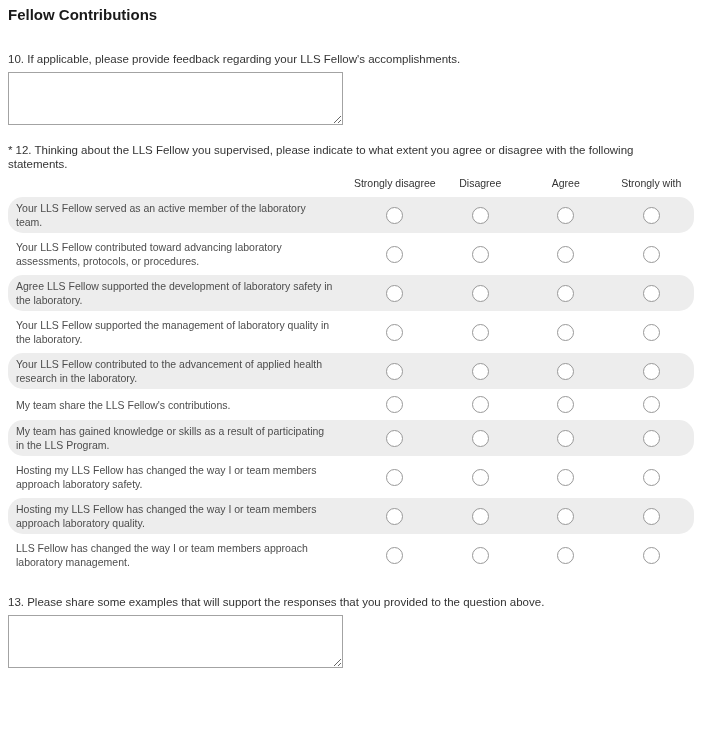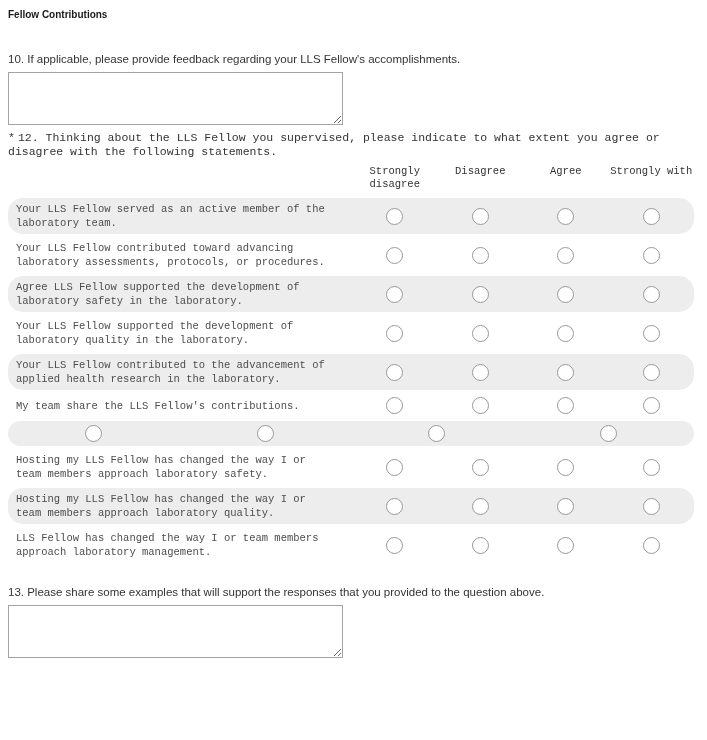--- a/index.html
+++ b/index.html
@@ -11,35 +11,35 @@
   }
   .page {
     width: 707px;
     height: 740px;
     box-sizing: border-box;
     padding: 8px 13px 10px 8px;
     overflow: hidden;
     background: #ffffff;
   }
   .page-title {
-    font-size: 10px;
+    font-size: 15px;
     font-weight: bold;
     color: #1a1a1a;
     line-height: 14px;
   }
   .question { margin-top: 0; }
   .q-label {
     font-size: 11.5px;
     color: #333333;
     line-height: 14px;
   }
   .req-marker { margin-right: 3px; }
   .q10 { margin-top: 30px; }
   .q11 { margin-top: 24px; }
-  .q12 { margin-top: 6px; font-family: Liberation Mono, monospace; }
+  .q12 { margin-top: 18px; }
   .q13 { margin-top: 22px; }
   textarea.answer-box {
     display: block;
     margin-top: 6px;
     width: 335px;
     height: 53px;
     box-sizing: border-box;
     border: 1px solid #a3a3a3;
     background: #ffffff;
     resize: both;
@@ -165,21 +165,21 @@
               <span class="radio"></span>
             </div>
             <div class="mcol">
               <span class="radio"></span>
             </div>
             <div class="mcol">
               <span class="radio"></span>
             </div>
           </div>
           <div class="mrow">
-            <div class="mlabel">Your LLS Fellow supported the development of laboratory quality in the laboratory.</div>
+            <div class="mlabel">Your LLS Fellow supported the management of laboratory quality in the laboratory.</div>
             <div class="mcol">
               <span class="radio"></span>
             </div>
             <div class="mcol">
               <span class="radio"></span>
             </div>
             <div class="mcol">
               <span class="radio"></span>
             </div>
             <div class="mcol">
@@ -210,20 +210,21 @@
               <span class="radio"></span>
             </div>
             <div class="mcol">
               <span class="radio"></span>
             </div>
             <div class="mcol">
               <span class="radio"></span>
             </div>
           </div>
           <div class="mrow shaded">
+            <div class="mlabel">My team has gained knowledge or skills as a result of participating in the LLS Program.</div>
             <div class="mcol">
               <span class="radio"></span>
             </div>
             <div class="mcol">
               <span class="radio"></span>
             </div>
             <div class="mcol">
               <span class="radio"></span>
             </div>
             <div class="mcol">

